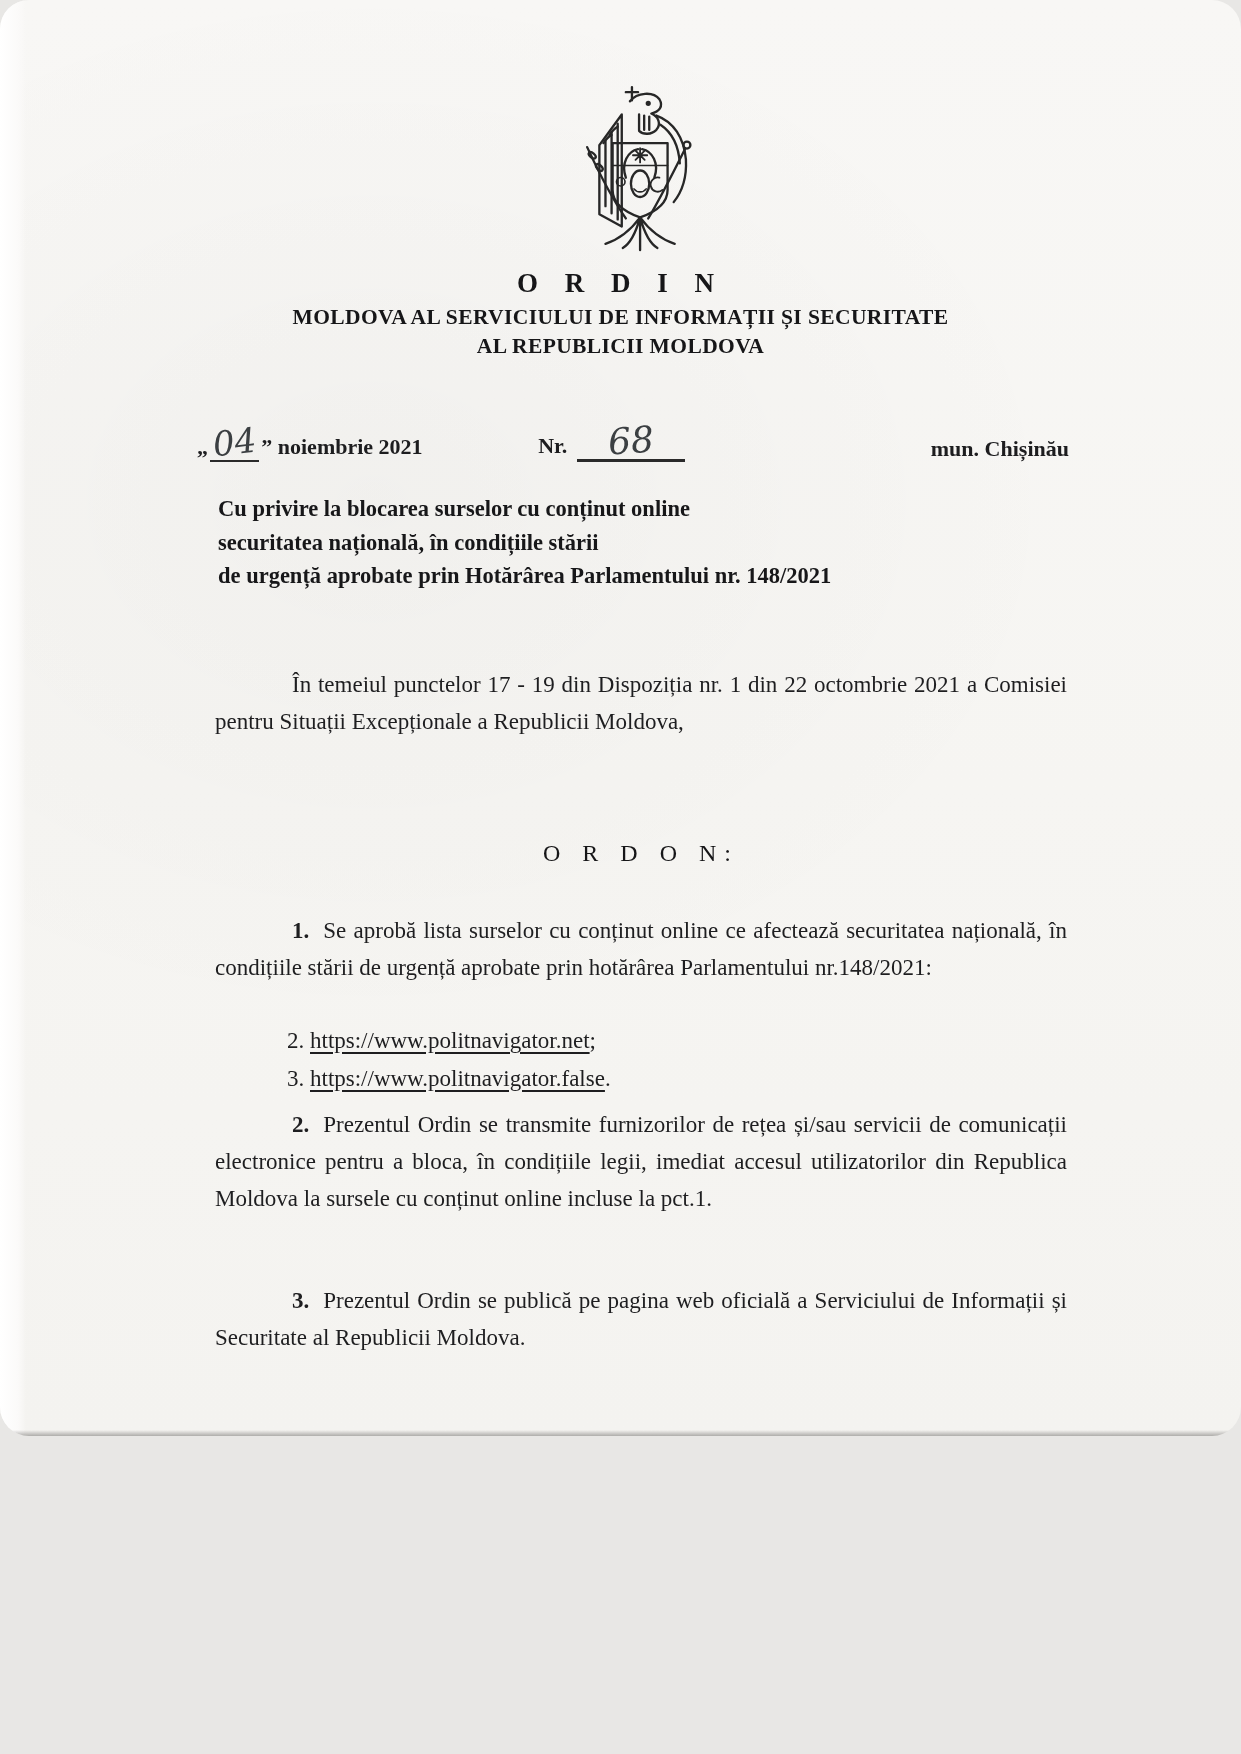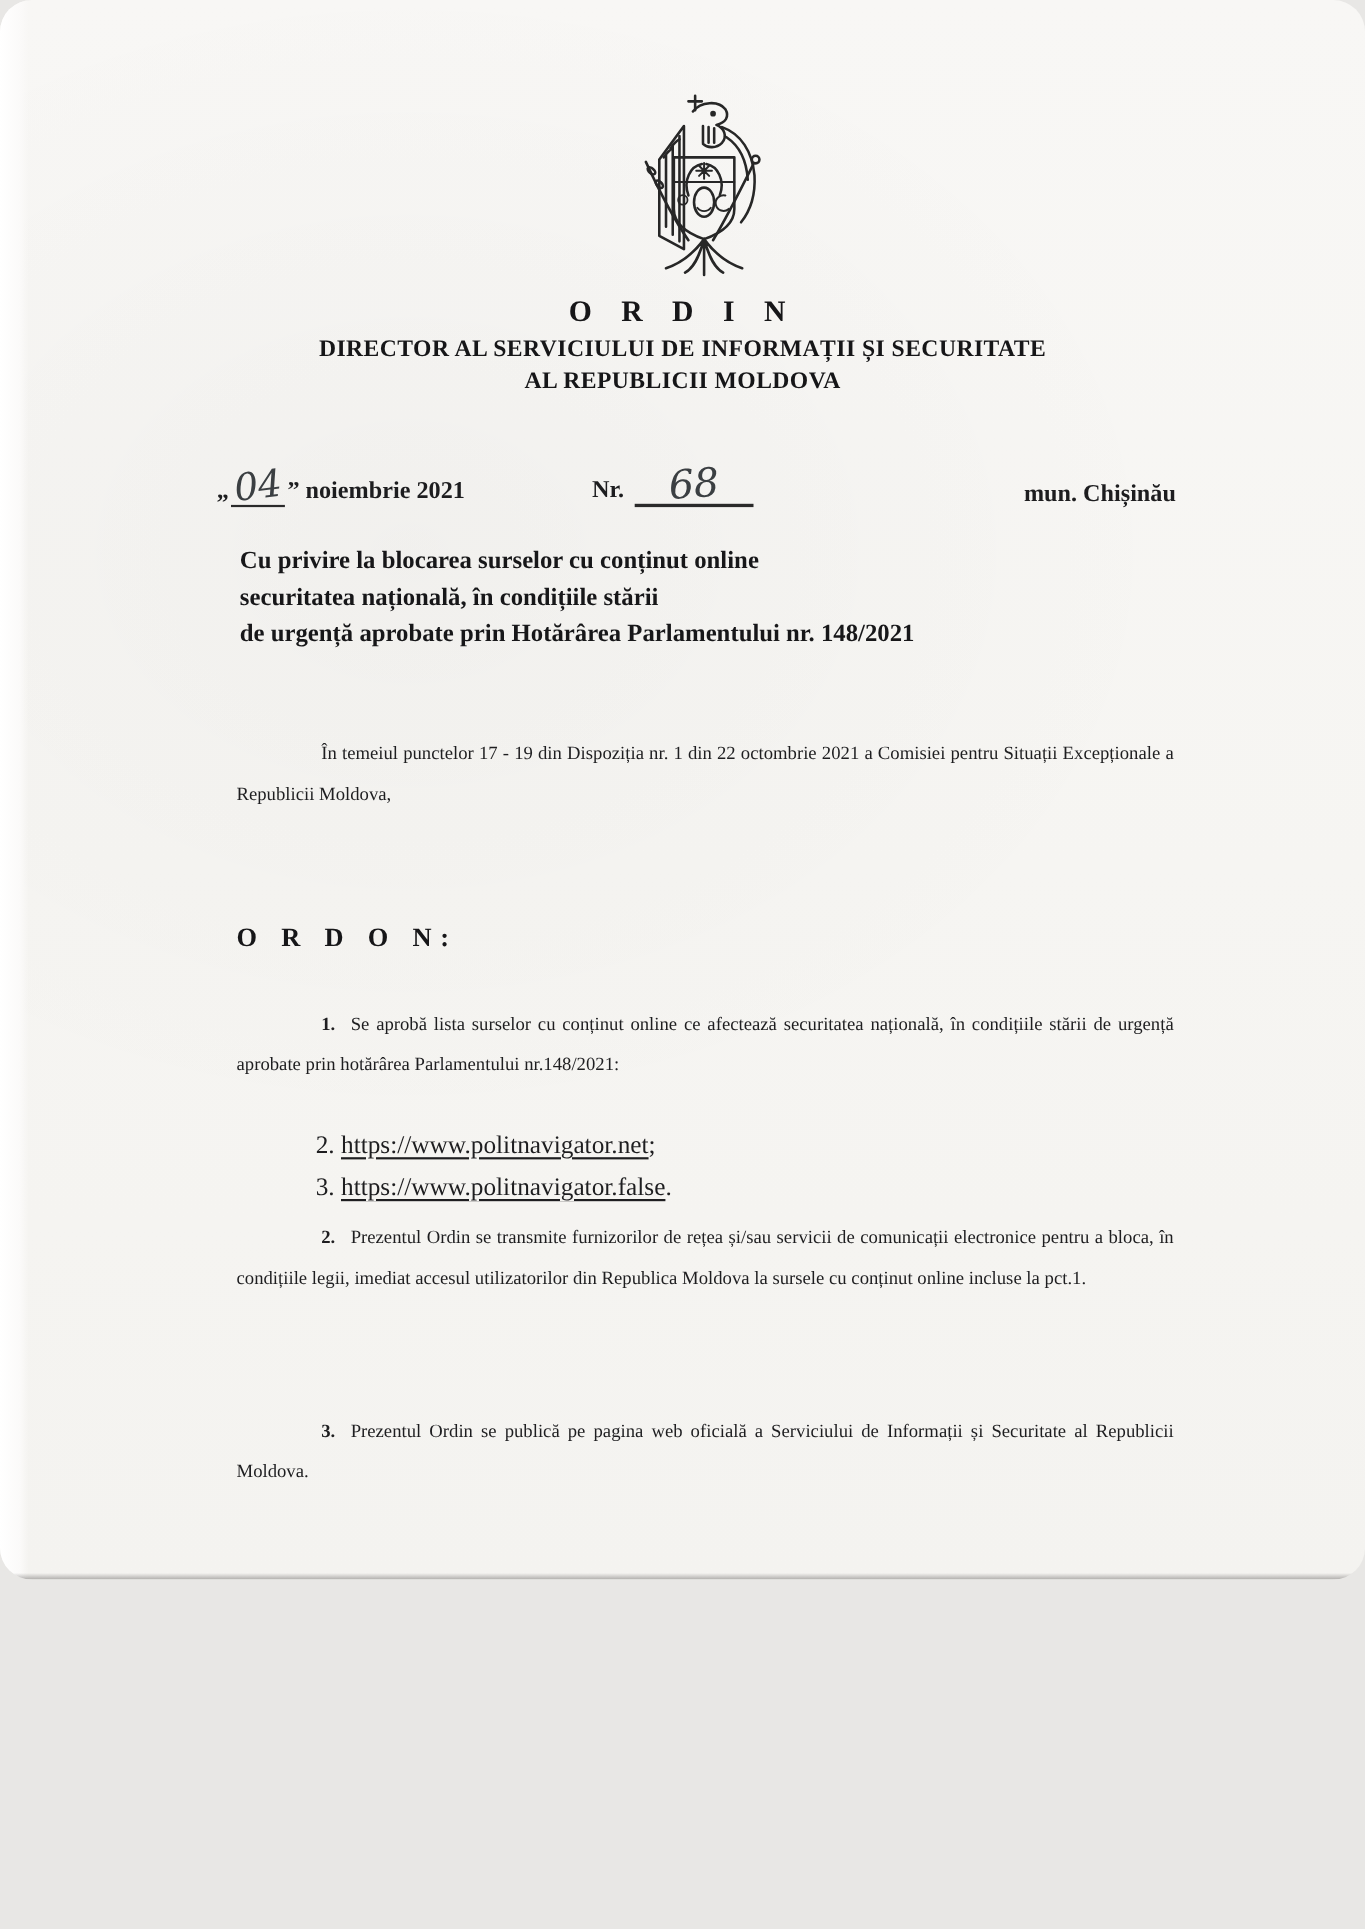--- a/index.html
+++ b/index.html
@@ -45,27 +45,27 @@
     text-align:center; margin-left:10px;
   }
   .nr-line .hand { font-size:36px; line-height:34px; transform:rotate(-4deg); }
 
   .subject {
     position:absolute; top:492px; left:218px; width:760px;
     font-size:22.5px; font-weight:bold; line-height:33.5px; color:#171719;
   }
   .para {
     position:absolute; left:215px; width:852px;
-    font-size:17px; line-height:37px; text-align:justify; text-indent:77px;
+    font-size:23px; line-height:37px; text-align:justify; text-indent:77px;
     margin:0; color:#1e1e20;
   }
   .preamble { top:666px; }
   .ordon-heading {
-    position:absolute; top:840px; left:215px; width:852px; 
-    font-size:24px; font-weight:bold; letter-spacing:8px; color:#161618;
+    position:absolute; top:840px; left:215px; width:852px; text-align:center;
+    font-size:24px; font-weight:normal; letter-spacing:8px; color:#161618;
   }
   .p1 { top:912px; }
   .url-list { position:absolute; top:1022px; left:287px; list-style:none; margin:0; padding:0;
     font-size:23px; line-height:37.5px; color:#1e1e20; }
   .url-list .url { text-decoration:underline; text-underline-offset:4px; color:#1e1e20; text-decoration-thickness:1.5px; }
   .p2 { top:1106px; }
   .p3 { top:1282px; }
   .pnum { font-weight:bold; margin-right:14px; }
 
   .sig-block { position:absolute; top:1437px; left:78px; width:1163px; text-align:center; }
@@ -109,21 +109,21 @@
     <path d="M74,103 C77,107 83,107 86,103" stroke-width="1.6"></path>
 
     <circle cx="61" cy="96" r="4.2" stroke-width="1.6"></circle>
     <path d="M99,92 a7,7 0 1 0 3,12" stroke-width="1.8"></path>
 
     <path d="M80,131 C69,146 58,153 46,157 M80,131 C75,149 70,157 63,161 M80,131 C80,151 80,159 80,163 M80,131 C85,149 90,157 97,161 M80,131 C91,146 102,153 114,157"></path>
   </svg>
 
   <div class="head-block">
     <div class="doc-title">O R D I N</div>
-    <div class="doc-subtitle">DIRECTOR AL SERVICIULUI DE INFORMAȚII ȘI SECURITATE</div>
+    <div class="doc-subtitle">MOLDOVA AL SERVICIULUI DE INFORMAȚII ȘI SECURITATE</div>
     <div class="doc-subtitle">AL REPUBLICII MOLDOVA</div>
   </div>
 
   <div class="meta-row">
     <span class="date-part"><span>„</span><span class="date-hand-box"><span class="hand">04</span></span><span>” noiembrie 2021</span></span>
     <span class="nr-part"><span>Nr.</span><span class="nr-line"><span class="hand">68</span></span></span>
     <span class="place-part">mun. Chișinău</span>
   </div>
 
   <div class="subject">

